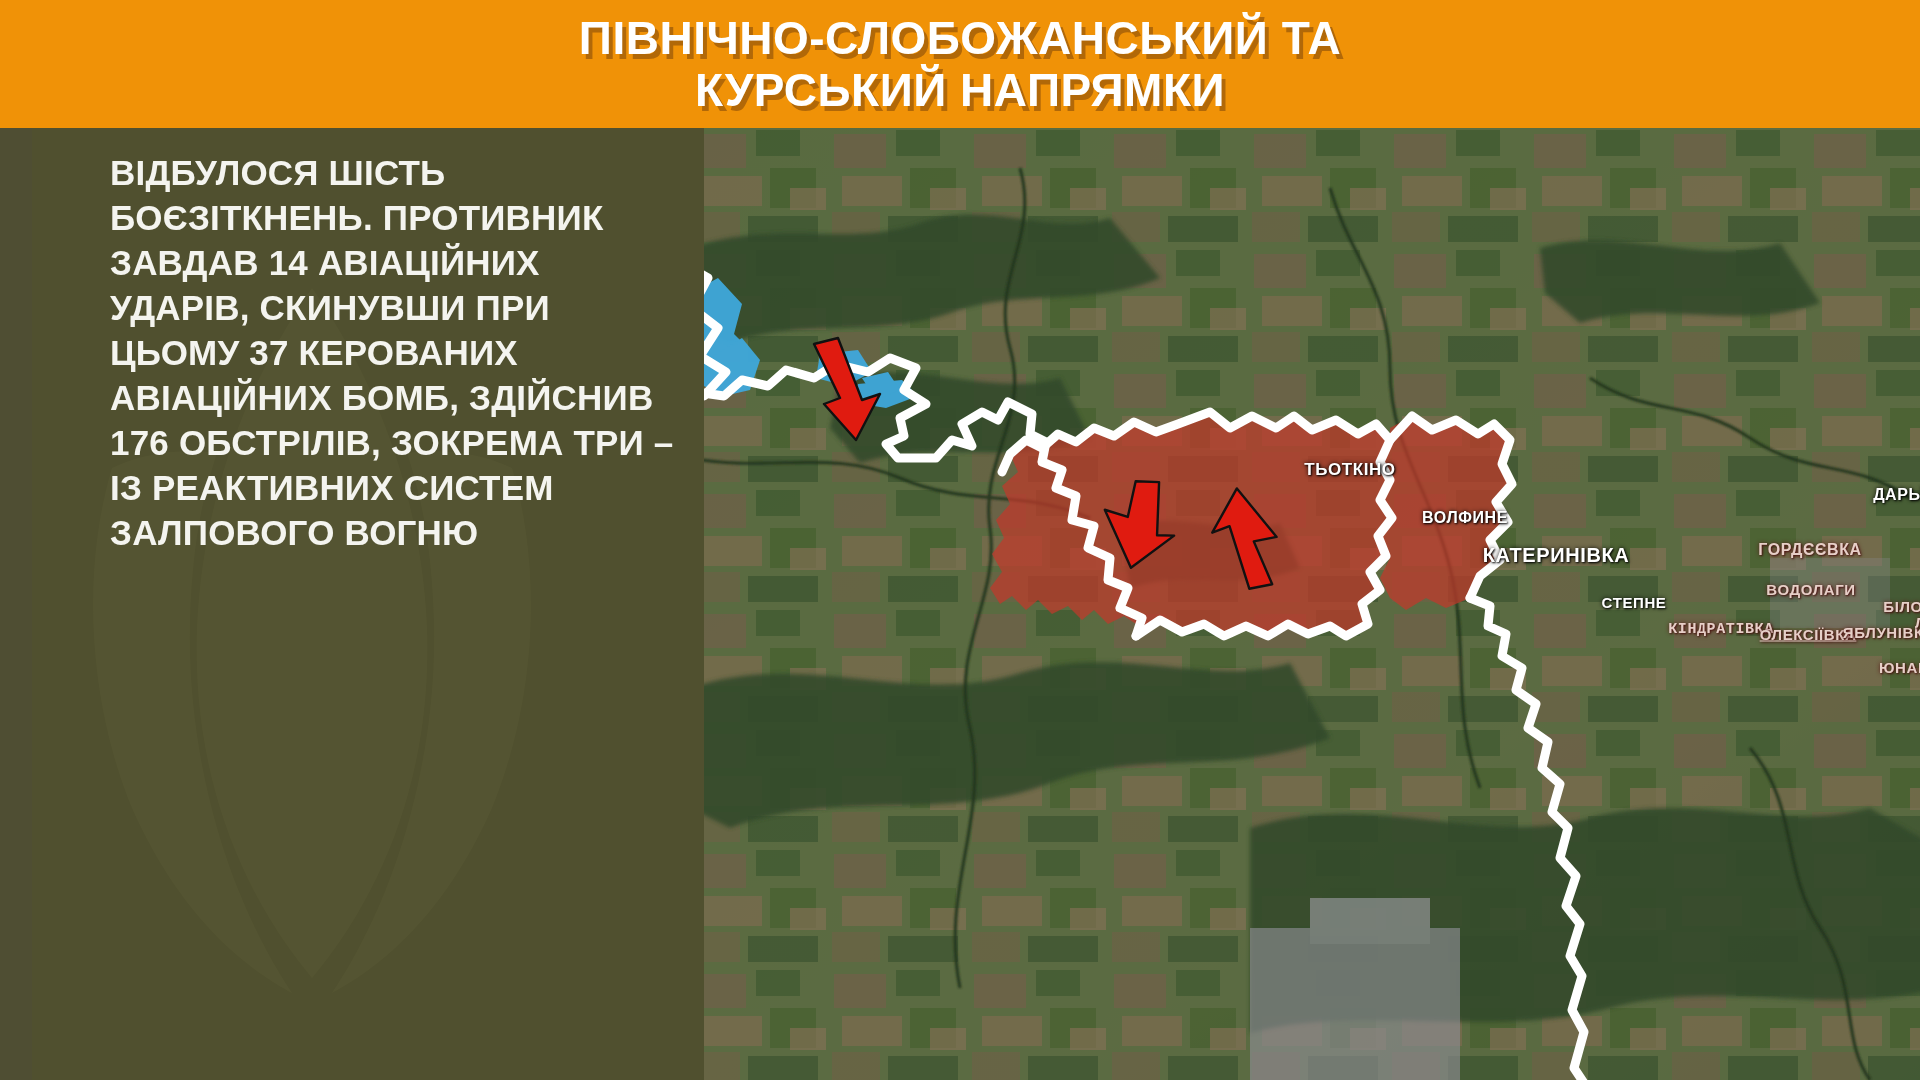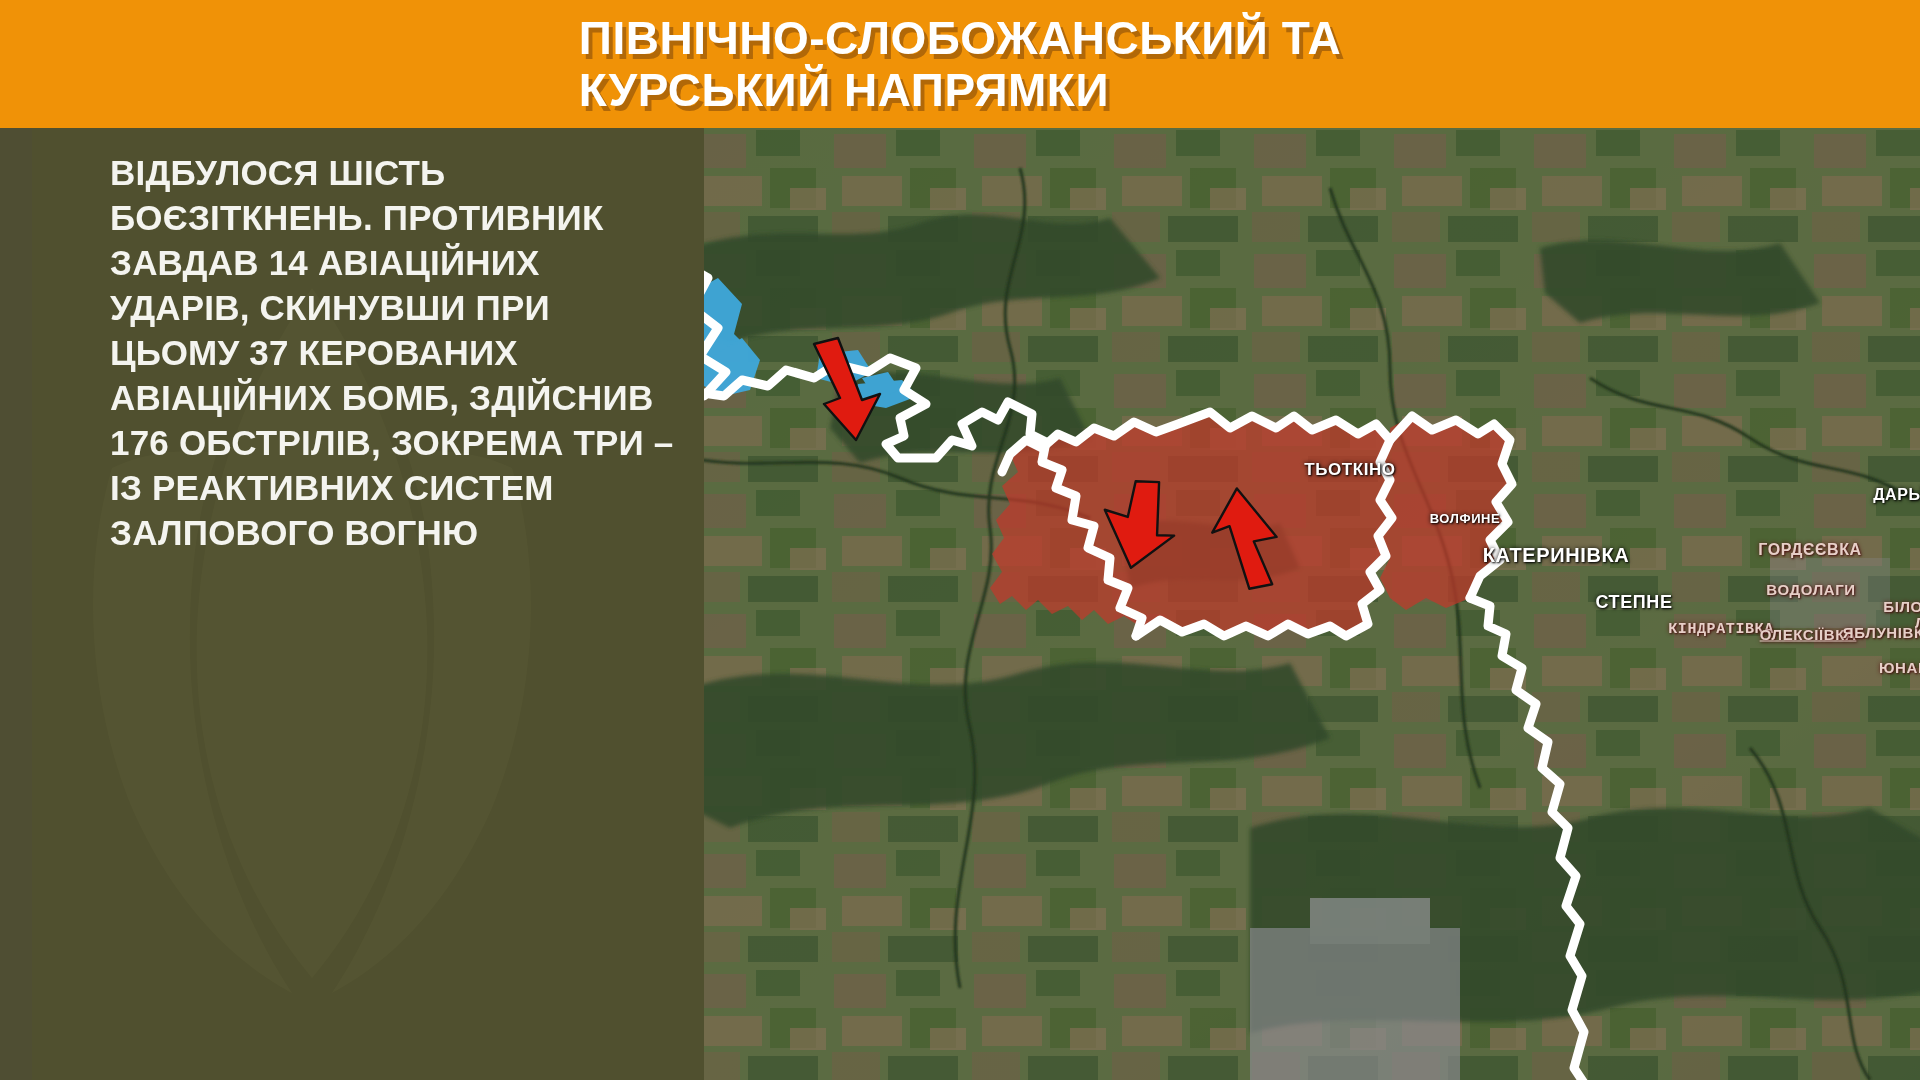--- a/index.html
+++ b/index.html
@@ -12,20 +12,21 @@
   #root{position:relative;width:1920px;height:1080px;overflow:hidden;}
 
   
   .header{
     position:absolute;left:0;top:0;width:1920px;height:128px;
     background:#f09207;
     display:flex;align-items:center;justify-content:center;
     z-index:40;
   }
   .header-title{
+    text-align:center;
     color:#ffffff;
     font-weight:bold;
     font-size:46px;
     line-height:52px;
     letter-spacing:0.5px;
     text-transform:uppercase;
     text-shadow:4px 5px 0 rgba(125,70,10,0.55);
     white-space:pre-line;
     font-family:"Liberation Sans", sans-serif;
   }
@@ -208,23 +209,23 @@
       </g>
       <g stroke="#111111" stroke-width="2.4" stroke-linejoin="round">
         <path d="M430 358 L452 350 L470 400 L486 394 L458 440 L412 396 L436 394 Z" fill="#e01b10" transform="rotate(22 450 396)"></path>
       </g>
       <g stroke="#111111" stroke-width="2.4" stroke-linejoin="round">
         <path d="M524 378 L544 366 L584 418 L598 406 L590 456 L536 424 L556 412 Z" fill="#e01b10" transform="rotate(200 560 412)"></path>
       </g>
     </svg>
 
   <div class="map-label" style="left: 660px; top: 342px; font-size: 17px;">ТЬОТКІНО</div>
-      <div class="map-label" style="left: 775px; top: 390px; font-size: 13px; text-align: right;">ВОЛФИНЕ</div>
+      <div class="map-label" style="left: 775px; top: 390px; font-size: 16px; text-align: right;">ВОЛФИНЕ</div>
       <div class="map-label" style="left: 866px; top: 427px; font-size: 20px;">КАТЕРИНІВКА</div>
-      <div class="map-label" style="left: 944px; top: 474px; font-size: 18px;">СТЕПНЕ</div>
+      <div class="map-label" style="left: 944px; top: 474px; font-size: 15px;">СТЕПНЕ</div>
       <div class="map-label dim" style="left: 1031px; top: 501px; font-size: 15px; font-family: Liberation Mono, monospace;">КІНДРАТІВКА</div>
       <div class="map-label dim" style="left: 1118px; top: 506px; font-size: 15px; text-decoration: underline;">ОЛЕКСІЇВКА</div>
       <div class="map-label dim" style="left: 1121px; top: 461px; font-size: 15px; text-align: center;">ВОДОЛАГИ</div>
       <div class="map-label dim" style="left: 1110px; top: 422px; font-size: 16px; padding-left: 20px;">ГОРДЄЄВКА</div>
       <div class="map-label dim" style="left: 1196px; top: 478px; font-size: 15px; margin-left: 40px;">БІЛОВОДИ</div>
       <div class="map-label dim" style="left: 1199px; top: 504px; font-size: 15px;">ЯБЛУНІВКА</div>
       <div class="map-label dim" style="left: 1253px; top: 494px; font-size: 15px;">ЛОКНЯ</div>
       <div class="map-label dim" style="left: 1232px; top: 539px; font-size: 15px;">ЮНАКІВКА</div>
       <div class="map-label" style="left: 1222px; top: 367px; font-size: 16px;">ДАРЬЇНО</div>
       <div class="map-label dim" style="left: 1294px; top: 420px; font-size: 16px;">НОВЕНЬКЕ</div>

